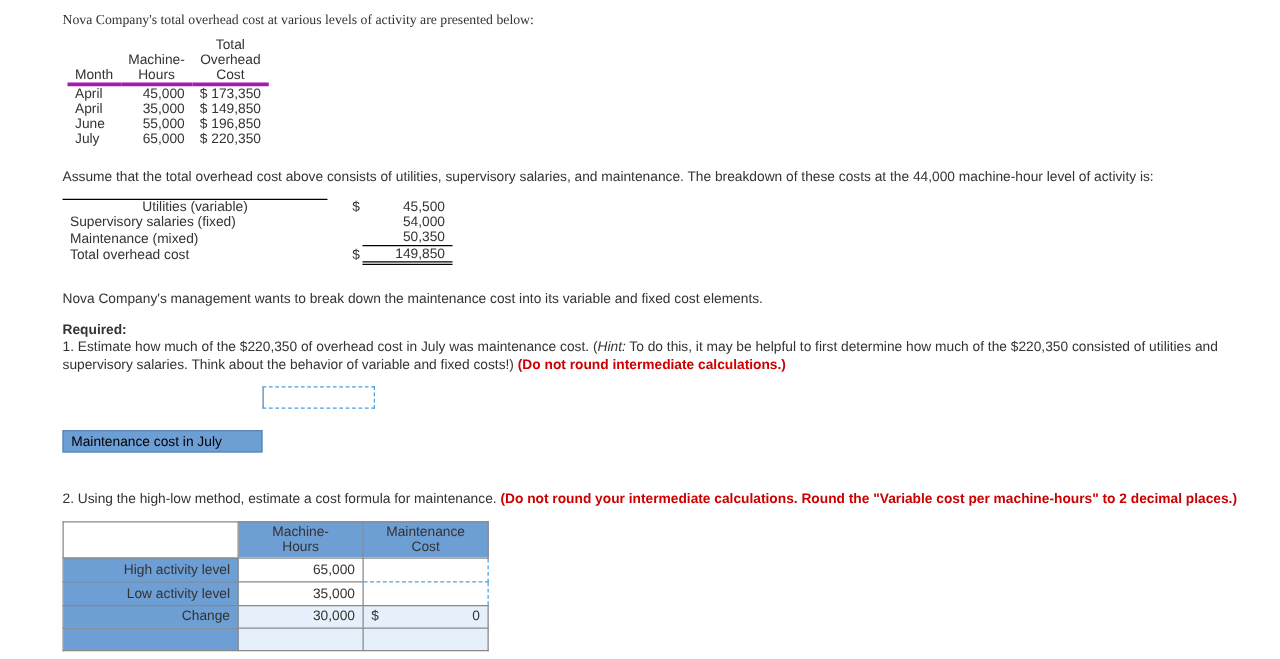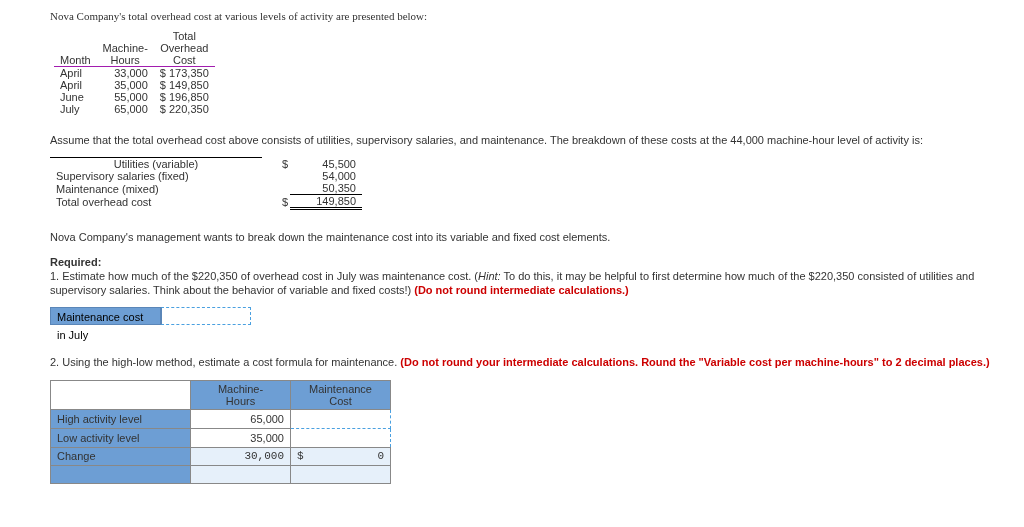--- a/index.html
+++ b/index.html
@@ -31,21 +31,21 @@
   }
   .overhead-table td {
     padding: 0 6px;
     text-align: right;
     font-size: 11px;
   }
   .overhead-table td:first-child {
     text-align: left;
   }
   .overhead-table .header-underline th {
-    border-bottom: 1px solid #a21caf;
+    border-bottom: 3px solid #a21caf;
   }
   .paragraph {
     margin-bottom: 10px;
     line-height: 1.3;
   }
   .breakdown-table {
     margin-bottom: 20px;
   }
   .breakdown-table td {
     padding: 0 6px;
@@ -81,22 +81,23 @@
     margin: 6px 0 30px 0;
   }
   .answer-label {
     background: #6d9ed4;
     border: 1px solid #5a86b8;
     height: 18px;
     line-height: 18px;
     padding: 0 6px;
     font-size: 11px;
     color: #000;
-    width: 111px;
-    box-sizing: border-box;
+    width: 160px;
+    box-sizing: border-box;
+    margin-top: 35px;
   }
   .answer-input {
     border: 1px dashed #4aa0e0;
     border-left: 1px solid #5a86b8;
     height: 18px;
     width: 90px;
     box-sizing: border-box;
     font-size: 11px;
     padding: 0 3px;
   }
@@ -111,39 +112,38 @@
     height: 18px;
     box-sizing: border-box;
   }
   .hl-table th {
     background: #6d9ed4;
     font-weight: normal;
     text-align: center;
   }
   .hl-table .row-label {
     background: #6d9ed4;
-    text-align: left;
+    text-align: right;
     width: 140px;
   }
   .hl-table .cell-val {
     text-align: right;
     width: 80px;
     background: #fff;
   }
   .hl-table .cell-input {
     text-align: right;
     width: 100px;
     background: #fff;
     border: 1px dashed #4aa0e0;
   }
   .hl-table .cell-result {
     background: #e6f0fa;
     text-align: right;
     width: 100px;
-    font-family: Liberation Mono, monospace;
   }
   .hl-table .blank-corner {
     background: #fff;
     border: 1px solid #888;
     width: 140px;
   }
   .hl-table .footer-row td {
     background: #e6f0fa;
   }
   .hl-table .footer-row .row-label {
@@ -167,21 +167,21 @@
     <th>Machine-</th>
     <th>Overhead</th>
   </tr>
   <tr class="header-underline">
     <th>Month</th>
     <th>Hours</th>
     <th>Cost</th>
   </tr>
   <tr>
         <td>April</td>
-        <td>33,000</td>
+        <td>45,000</td>
         <td>$ 173,350</td>
       </tr>
   <tr>
         <td>April</td>
         <td>35,000</td>
         <td>$ 149,850</td>
       </tr>
   <tr>
         <td>June</td>
         <td>55,000</td>

